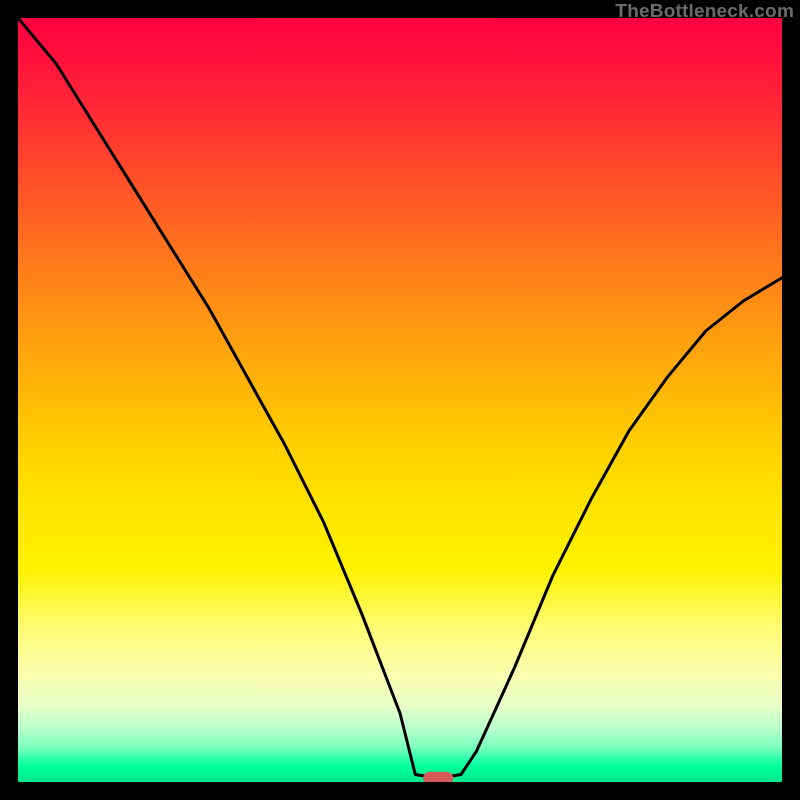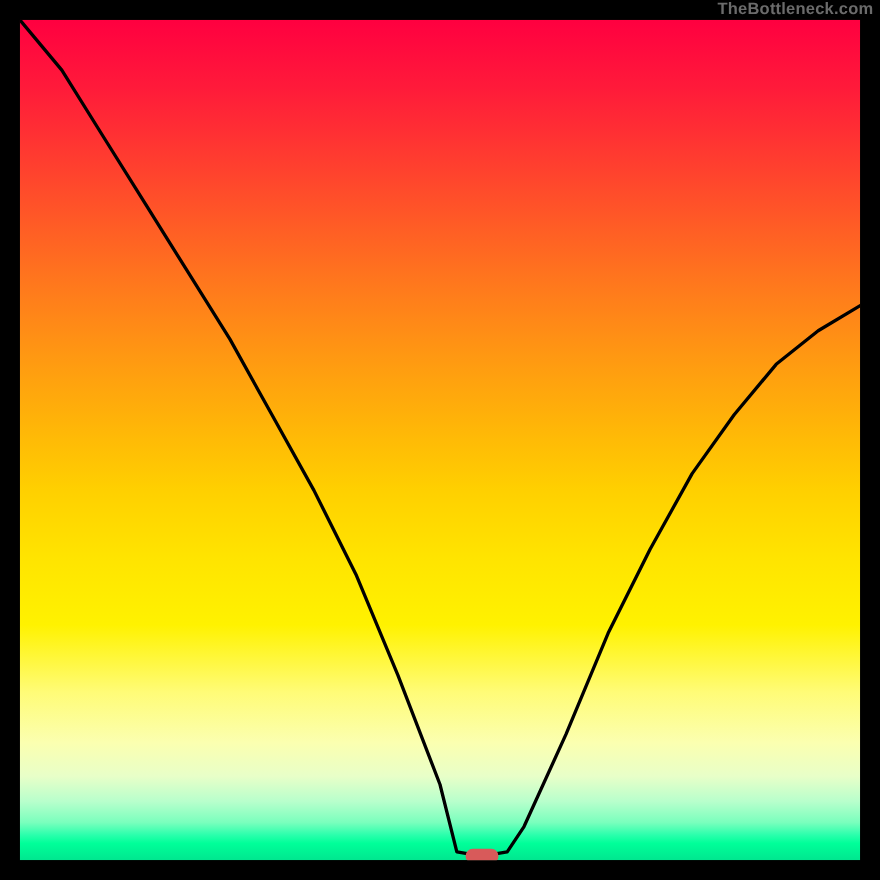--- a/index.html
+++ b/index.html
@@ -58,21 +58,21 @@
     stroke-linejoin: round;
   }
   .marker {
     fill: #d85a5a;
   }
   .attribution {
     position: absolute;
     top: 0;
     right: 6px;
     font-family: Arial, Helvetica, sans-serif;
-    font-size: 15px;
+    font-size: 19px;
     font-weight: 600;
     color: #6b6b6b;
     letter-spacing: 0.2px;
   }
 </style>
 </head>
 <body>
 
 <div class="canvas">
 

